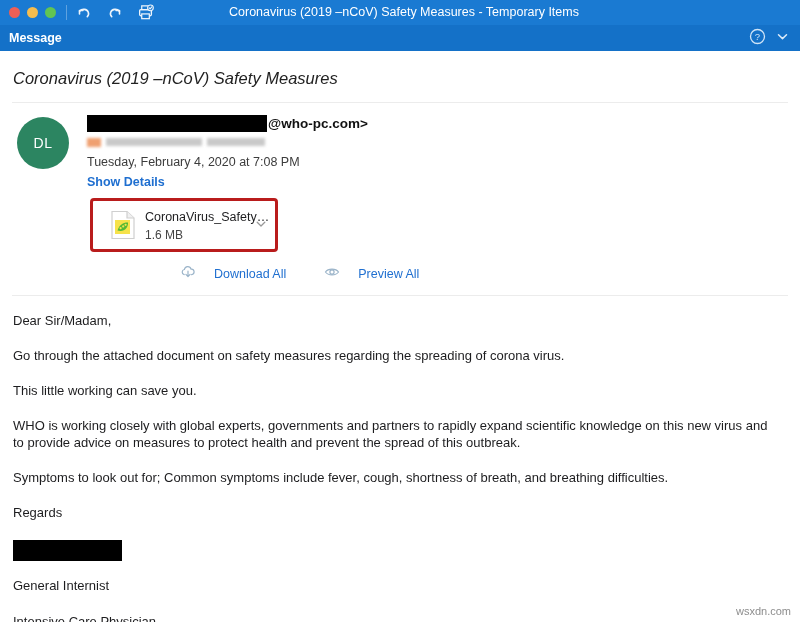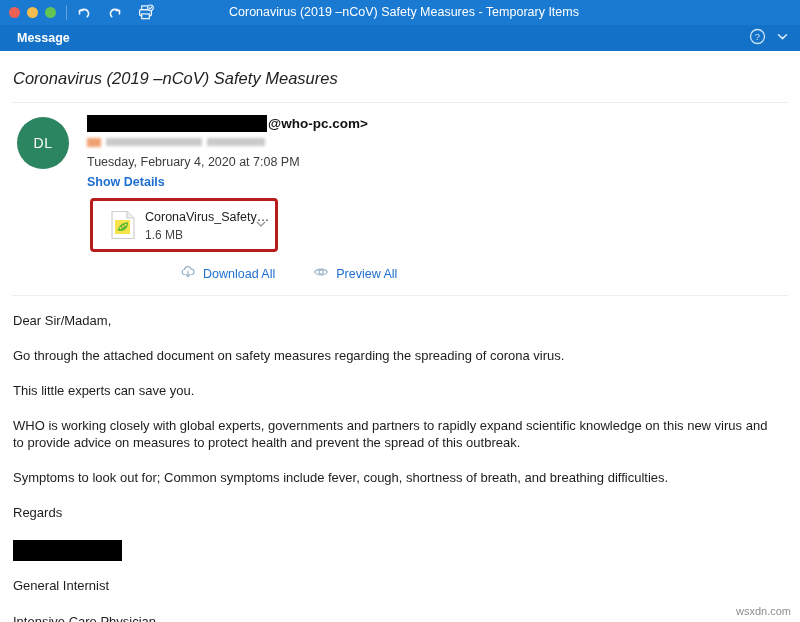--- a/index.html
+++ b/index.html
@@ -69,21 +69,21 @@
     line-height: 25px;
     pointer-events: none;
   }
 
   
   .ribbon {
     height: 26px;
     background: #1471c8;
     display: flex;
     align-items: center;
-    padding: 0 11px 0 17px;
+    padding: 0 11px 0 9px;
     box-sizing: border-box;
     position: relative;
   }
   .ribbon-tab {
     color: #ffffff;
     font-size: 12.5px;
     font-weight: bold;
   }
   .ribbon-right {
     margin-left: auto;
@@ -210,21 +210,21 @@
 
   .attach-actions {
     display: flex;
     align-items: center;
     gap: 38px;
     padding: 13px 0 0 90px;
   }
   .action {
     display: flex;
     align-items: center;
-    gap: 7px;
+    gap: 18px;
     cursor: pointer;
   }
   .action-label {
     font-size: 12.5px;
     color: #1f6fd0;
   }
 
   
   .body {
     padding: 0 14px 0 13px;
@@ -375,21 +375,21 @@
         <span class="action-label">Preview All</span>
       </span>
     </div>
   </div>
 
   <div class="hr" style="margin-top:12px;"></div>
 
   <div class="body">
     <p style="margin-top:16px;">Dear Sir/Madam,</p>
     <p>Go through the attached document on safety measures regarding the spreading of corona virus.</p>
-    <p>This little experts can save you.</p>
+    <p>This little working can save you.</p>
     <p style="max-width:765px;">WHO is working closely with global experts, governments and partners to rapidly expand scientific knowledge on this new virus and to provide advice on measures to protect health and prevent the spread of this outbreak.</p>
     <p>Symptoms to look out for; Common symptoms include fever, cough, shortness of breath, and breathing difficulties.</p>
 
     <div class="sig" style="margin-top:14px;">
       <p>Regards</p>
       <span class="redact-name"></span>
       <p>General Internist</p>
       <p>Intensive Care Physician</p>
 
     </div>

